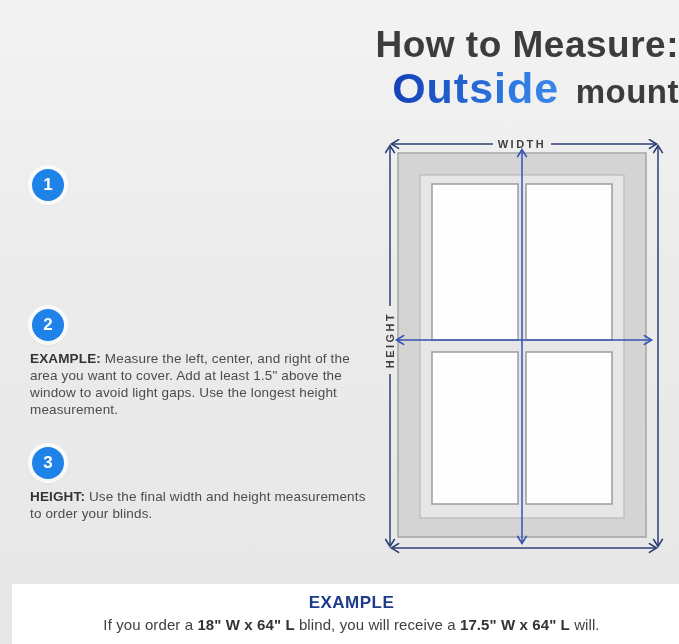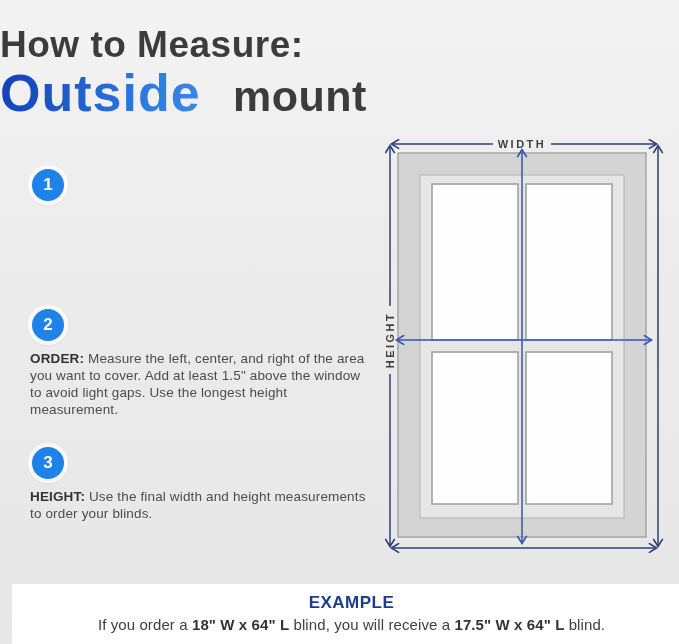--- a/index.html
+++ b/index.html
@@ -8,35 +8,35 @@
     font-family:"Liberation Sans","DejaVu Sans",sans-serif;
     overflow:hidden;
   }
   .canvas {
     position:relative; width:679px; height:644px;
     background:linear-gradient(180deg,#f3f3f3 0%,#ebebeb 45%,#e7e7e7 100%);
     overflow:hidden;
   }
 
   
-  .header { position:absolute; top:26px; left:0; width:100%; text-align:left; }
+  .header { position:absolute; top:26px; left:0; width:100%; text-align:right; }
   .title-line1 {
     font-size:37px; font-weight:700; color:#3c3c3c; letter-spacing:.5px; line-height:1.05;
   }
   .title-line2 { margin-top:2px; line-height:1.0; }
   .title-accent {
-    display:inline-block; font-size:52px; font-weight:800; letter-spacing:1px;
+    display:inline-block; font-size:43px; font-weight:800; letter-spacing:1px;
     color:#1c54c8;
     background:linear-gradient(100deg,#1443ba 5%,#2f7de2 75%,#3c86ea 100%);
     -webkit-background-clip:text; background-clip:text;
     -webkit-text-fill-color:transparent;
   }
   .title-suffix {
-    display:inline-block; font-size:43px; font-weight:700; color:#3c3c3c;
-    margin-left:28px; letter-spacing:.5px;
+    display:inline-block; font-size:33px; font-weight:700; color:#3c3c3c;
+    margin-left:12px; letter-spacing:.5px;
   }
 
   
   .step { position:absolute; left:30px; width:345px; }
   .step-1 { top:169px; }
   .step-2 { top:309px; }
   .step-3 { top:447px; }
   .step-circle {
     width:32px; height:32px; border-radius:50%;
     background:#1e82e8; color:#ffffff;
@@ -79,21 +79,21 @@
     </div>
   </div>
 
   <div class="step step-1">
     <div class="step-circle">1</div>
   </div>
 
   <div class="step step-2">
     <div class="step-circle">2</div>
     <div class="step-text">
-      <span class="step-label">ORDER:</span><span> Measure the left, center, and right of the area you want to cover. Add at least 1.5" above the window to avoid light gaps. Use the longest height measurement.</span>
+      <span class="step-label">EXAMPLE:</span><span> Measure the left, center, and right of the area you want to cover. Add at least 1.5" above the window to avoid light gaps. Use the longest height measurement.</span>
     </div>
   </div>
 
   <div class="step step-3">
     <div class="step-circle">3</div>
     <div class="step-text">
       <span class="step-label">HEIGHT:</span><span> Use the final width and height measurements to order your blinds.</span>
     </div>
   </div>
 
@@ -130,17 +130,17 @@
       <line x1="22" y1="210" x2="276" y2="210" marker-start="url(#ahC)" marker-end="url(#ahC)"></line>
     </g>
 
     <text x="147" y="18" text-anchor="middle" font-size="11" font-weight="bold" fill="#3f3f3f" style="letter-spacing:2.5px">WIDTH</text>
     <text x="15" y="210" transform="rotate(-90 15 210)" text-anchor="middle" dominant-baseline="central" font-size="11" font-weight="bold" fill="#3f3f3f" style="letter-spacing:2.5px">HEIGHT</text>
   </svg>
 
   <div class="example">
     <div class="example-title">EXAMPLE</div>
     <div class="example-line">
-      <span>If you order a </span><span class="example-dim">18" W x 64" L</span><span> blind, you will receive a </span><span class="example-dim">17.5" W x 64" L</span><span> blind.</span>
+      <span>If you order a </span><span class="example-dim">18" W x 64" L</span><span> blind, you will receive a </span><span class="example-dim">17.5" W x 64" L</span><span> will.</span>
     </div>
   </div>
 
 </div>
 
 </body></html>

